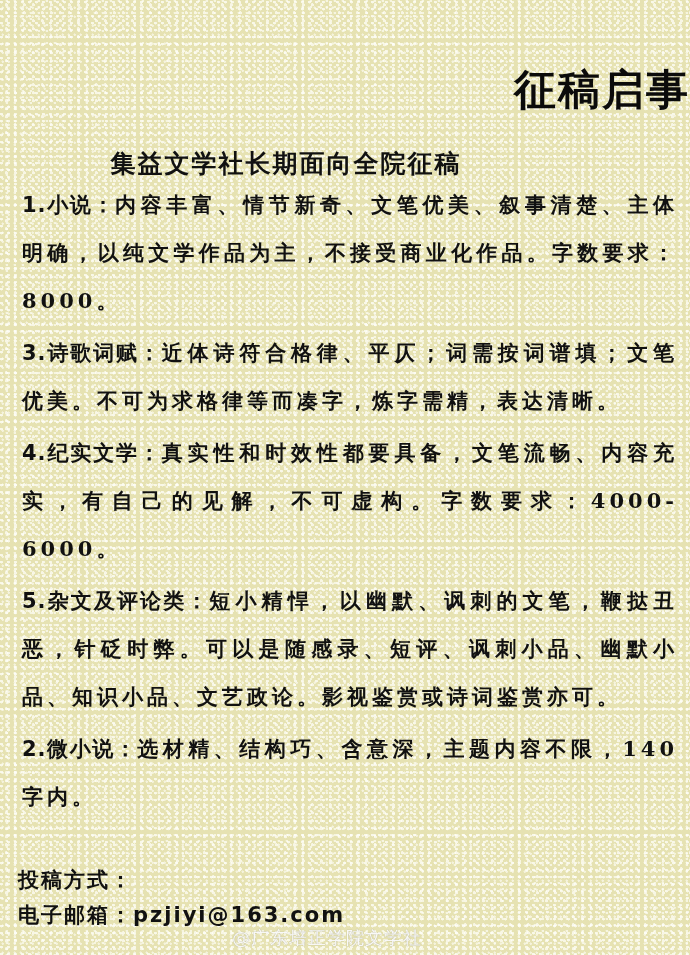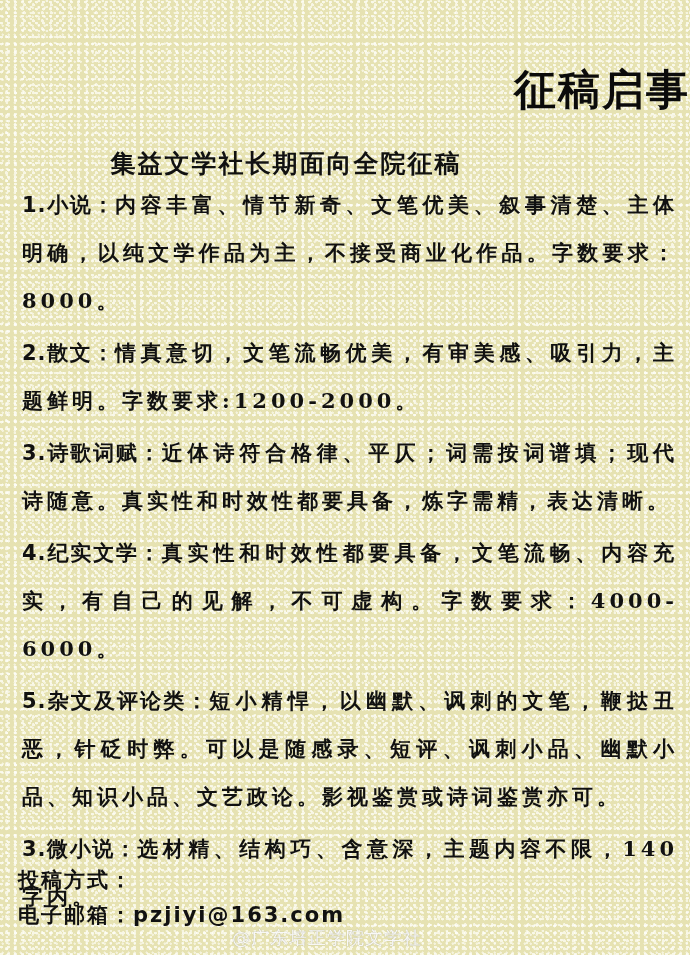--- a/index.html
+++ b/index.html
@@ -47,33 +47,30 @@
 
 <div>
   <h1 class="title">征稿启事</h1>
   <h2 class="subtitle">集益文学社长期面向全院征稿</h2>
 
   <div class="items">
     <p class="item">
       <span class="label">1.小说：</span><span class="body">内容丰富、情节新奇、文笔优美、叙事清楚、主体明确，以纯文学作品为主，不接受商业化作品。字数要求：8000。</span>
     </p>
     <p class="item">
-      <span class="label">2.散文：</span><span class="body">情真意切，文笔流畅优美，有审美感、吸引力，主题鲜明。字数要求:1200-2000。</span>
-    </p>
-    <p class="item">
-      <span class="label">3.诗歌词赋：</span><span class="body">近体诗符合格律、平仄；词需按词谱填；现代诗随意。真实性和时效性都要具备，炼字需精，表达清晰。</span>
+      <span class="label">3.诗歌词赋：</span><span class="body">近体诗符合格律、平仄；词需按词谱填；文笔优美。不可为求格律等而凑字，炼字需精，表达清晰。</span>
     </p>
     <p class="item">
       <span class="label">4.纪实文学：</span><span class="body">真实性和时效性都要具备，文笔流畅、内容充实，有自己的见解，不可虚构。字数要求：4000-6000。</span>
     </p>
     <p class="item">
       <span class="label">5.杂文及评论类：</span><span class="body">短小精悍，以幽默、讽刺的文笔，鞭挞丑恶，针砭时弊。可以是随感录、短评、讽刺小品、幽默小品、知识小品、文艺政论。影视鉴赏或诗词鉴赏亦可。</span>
     </p>
     <p class="item">
-      <span class="label">3.微小说：</span><span class="body">选材精、结构巧、含意深，主题内容不限，140字内。</span>
+      <span class="label">2.微小说：</span><span class="body">选材精、结构巧、含意深，主题内容不限，140字内。</span>
     </p>
   </div>
 
   <div class="contact">
     <p class="contact-heading">投稿方式：</p>
     <div class="contact-email">
       <span>电子邮箱：</span><span>pzjiyi@163.com</span>
     </div>
   </div>
 

